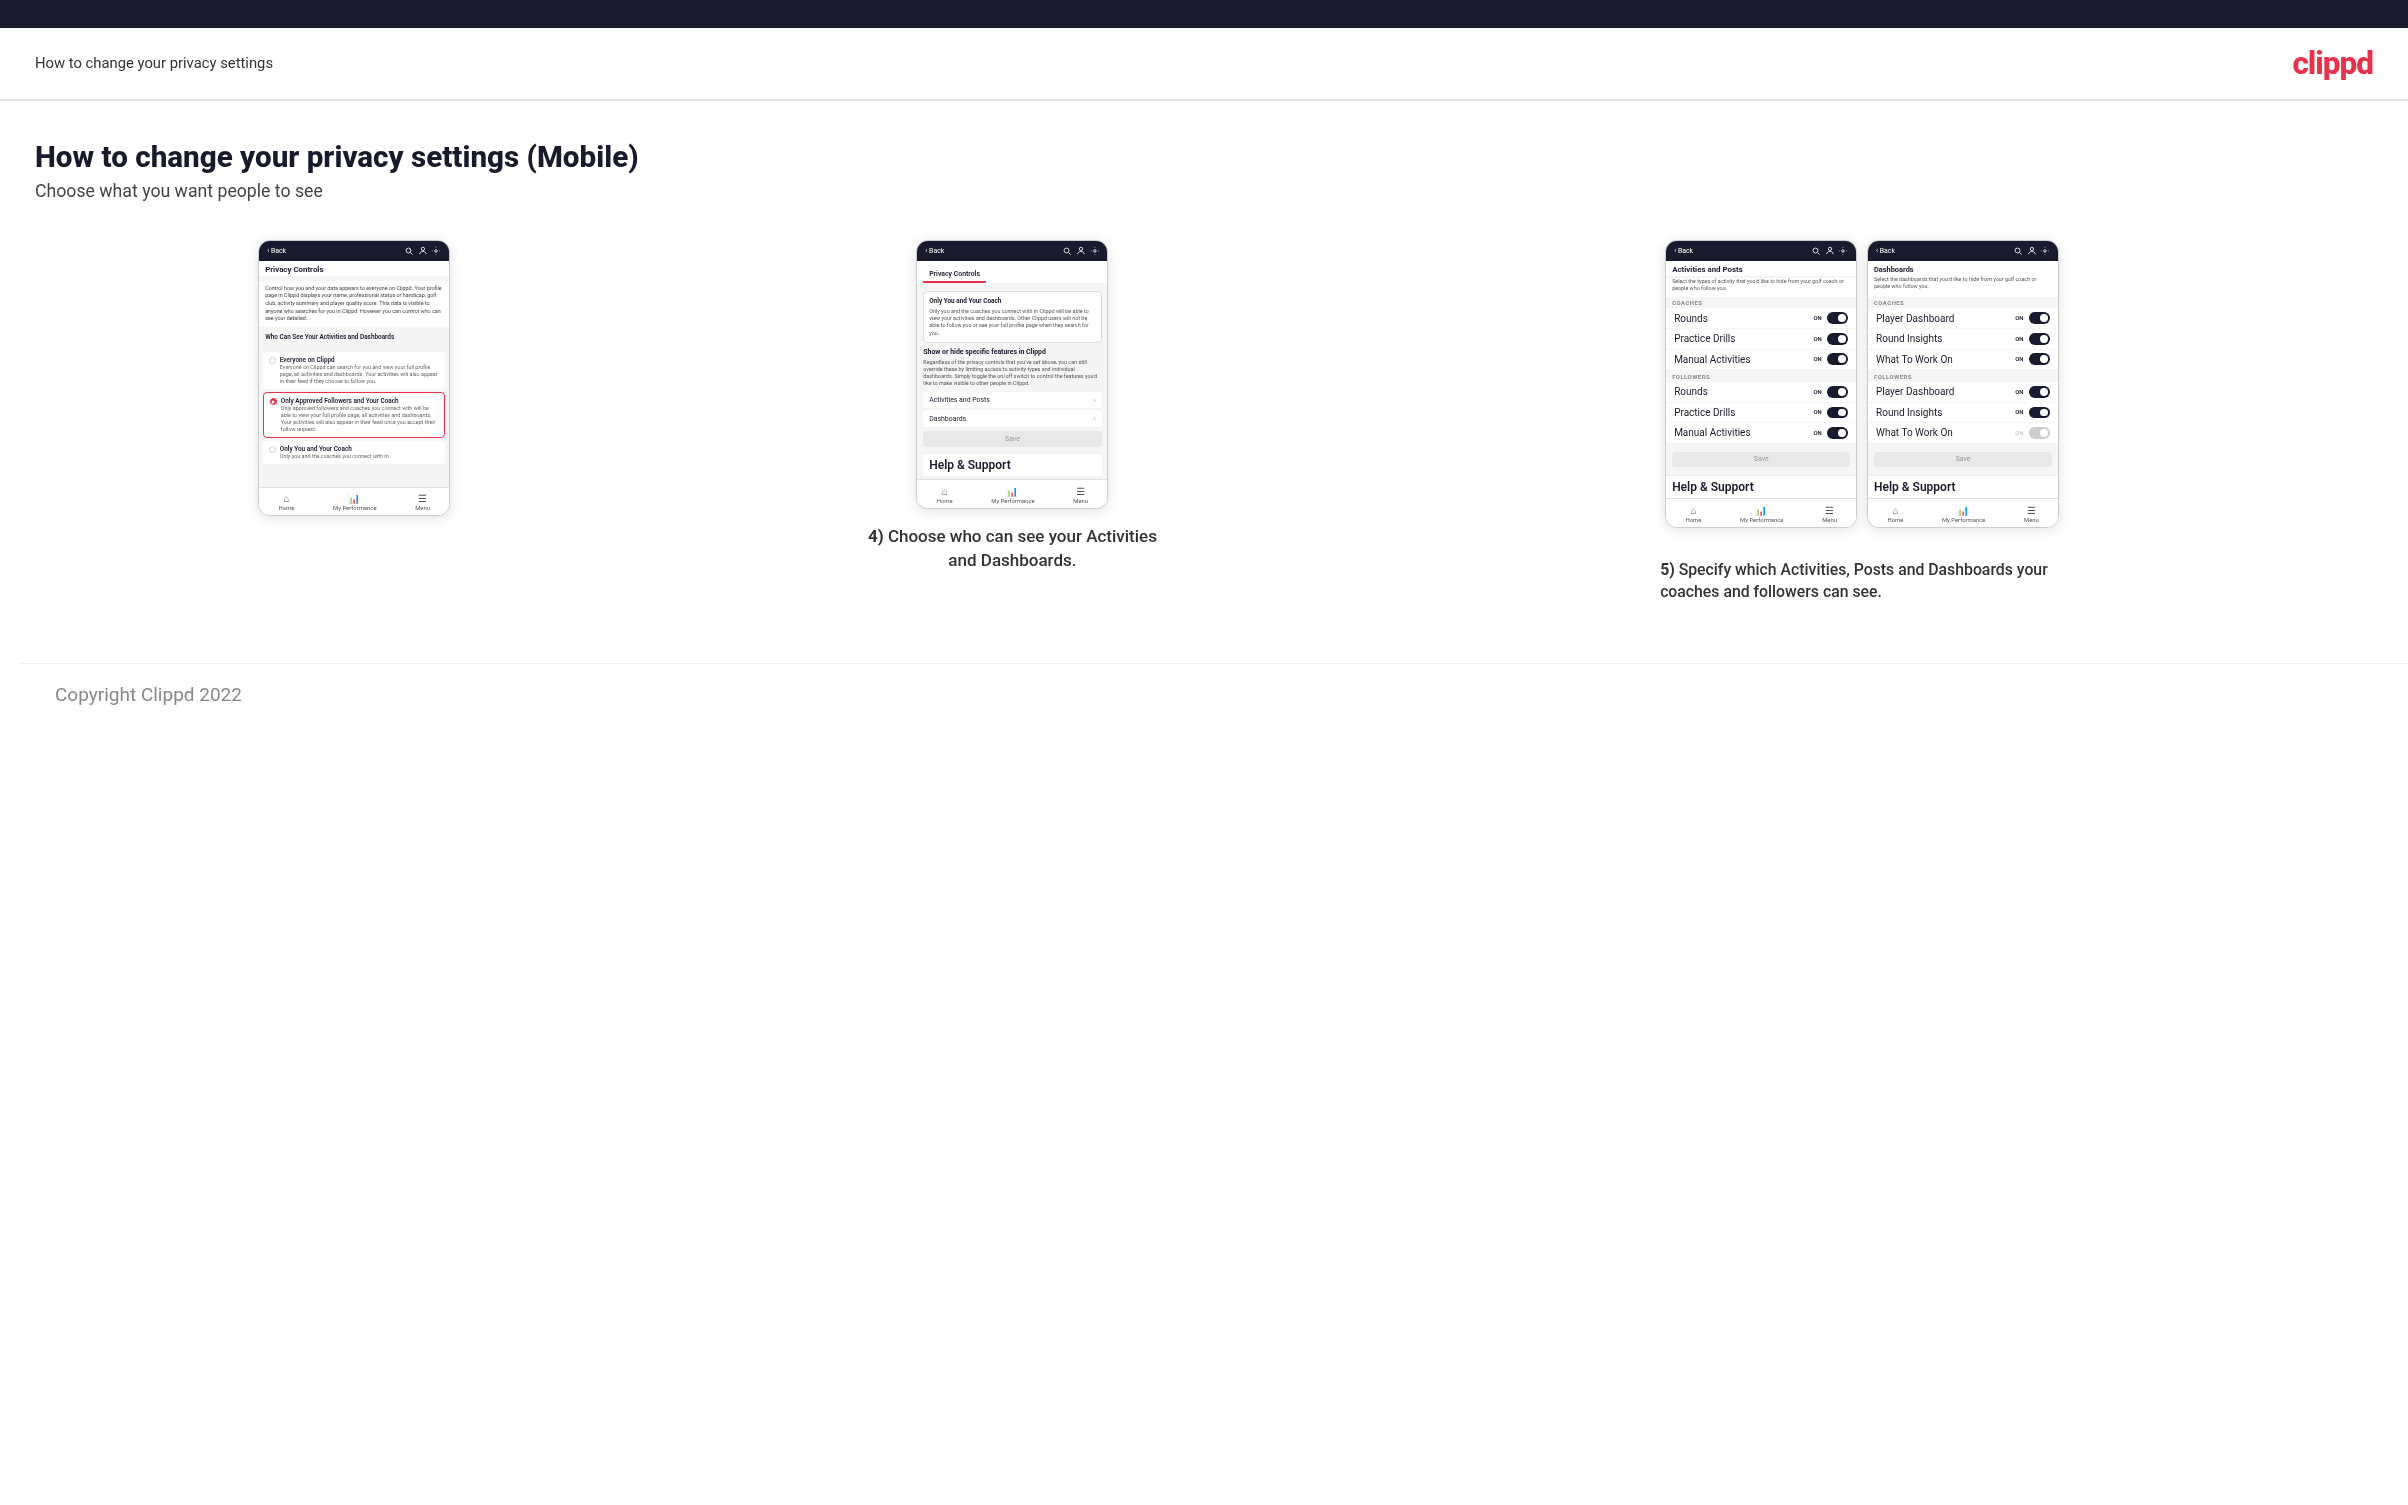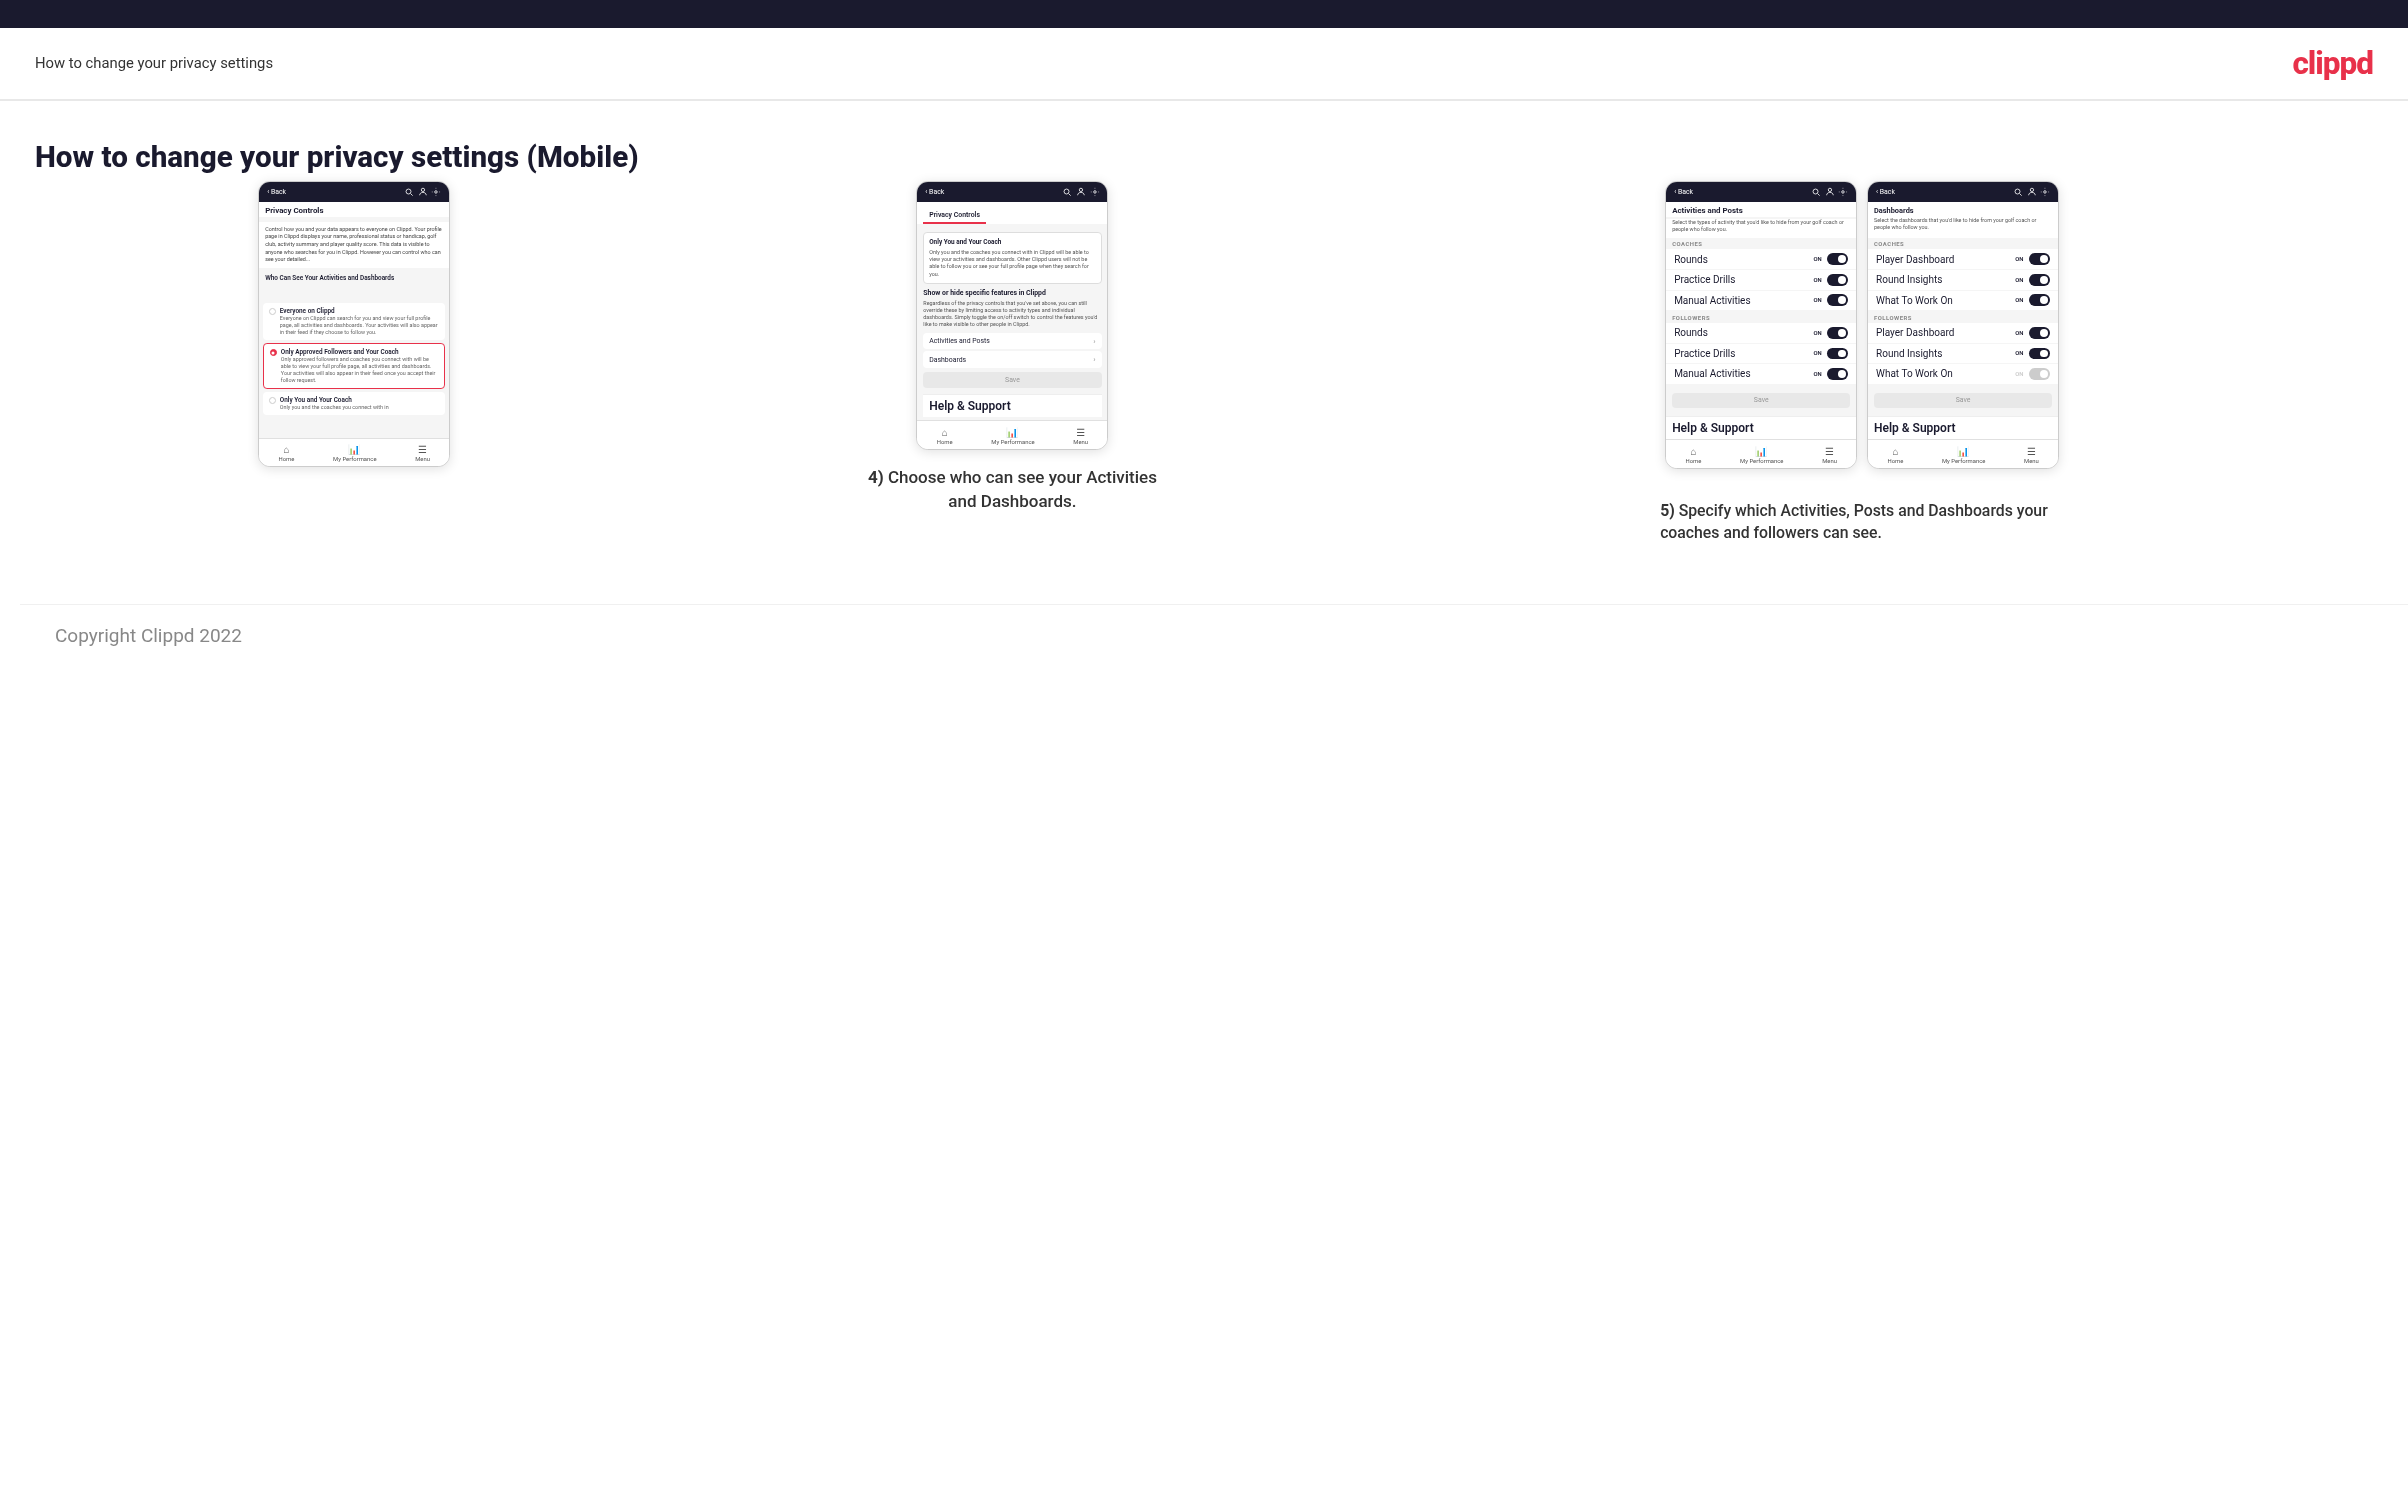--- a/index.html
+++ b/index.html
@@ -153,21 +153,21 @@
       color: #444;
       margin-bottom: 3.9px;
       line-height: 1.4;
     }
     .pc-section-title {
       font-size: 6.4px;
       font-weight: 600;
       color: #1a1a2e;
       background: #f5f5f5;
       padding: 3px 5.9px;
-      margin-bottom: 18px;
+      margin-bottom: 8px;
     }
     .pc-option {
       background: #fff;
       padding: 3.9px 5.9px;
       margin-bottom: 2px;
       display: flex;
       align-items: flex-start;
       gap: 3.9px;
       border-radius: 3.9px;
     }
@@ -403,20 +403,21 @@
 
 <div class="top-bar"></div>
 
 <div class="header">
   <span class="header-title">How to change your privacy settings</span>
   <span class="logo">clippd</span>
 </div>
 
 <div class="main">
   <div class="page-title">How to change your privacy settings (Mobile)</div>
+  <div class="page-subtitle">Choose what you want people to see</div>
 
   <div class="screenshots-row">
 
     <div class="phone-group">
 
       <div class="phone">
 
         <div class="phone-navbar">
           <span class="back-btn">‹ Back</span>
           <div class="nav-icons">

